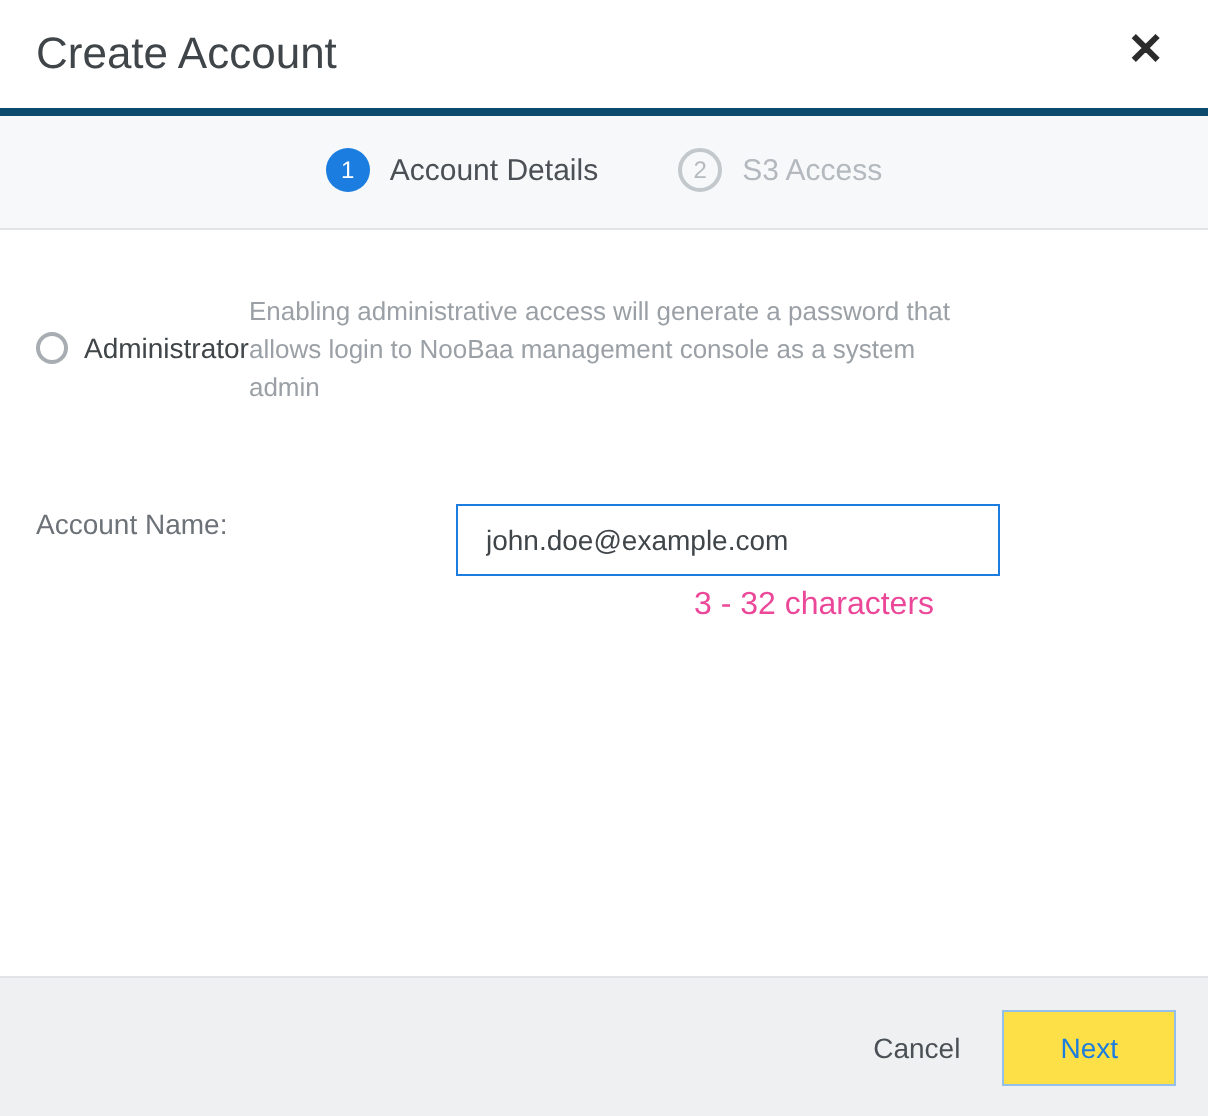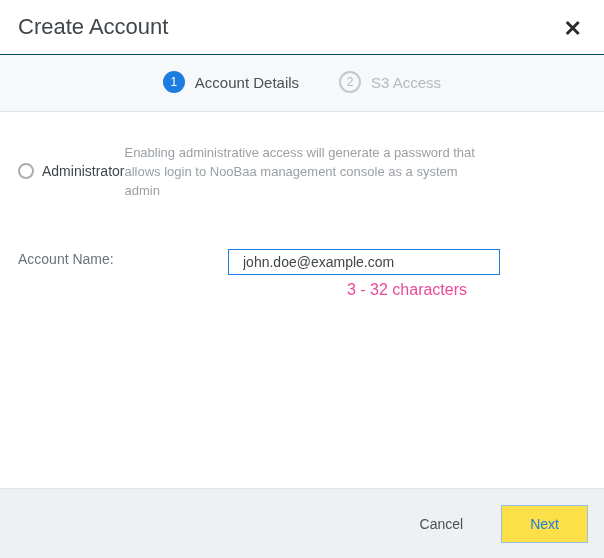--- a/index.html
+++ b/index.html
@@ -6,24 +6,24 @@
     body {
       font-family: -apple-system, BlinkMacSystemFont, "Segoe UI", Arial, sans-serif;
       background: #fff;
       width: 604px;
       height: 558px;
       overflow: hidden;
       color: #333;
     }
     .header {
       display: flex;
-      align-items: flex-end;
+      align-items: flex-start;
       justify-content: space-between;
       padding: 14px 18px 14px 18px;
-      border-bottom: 1px solid #0c4a6e;
+      border-bottom: 4px solid #0c4a6e;
     }
     .header h1 {
       font-size: 22px;
       font-weight: 400;
       color: #3f4549;
     }
     .close-btn {
       background: none;
       border: none;
       font-size: 22px;
@@ -133,21 +133,21 @@
     }
     .radio-desc {
       font-size: 13px;
       color: #9aa0a5;
       margin-top: 2px;
       line-height: 1.45;
       max-width: 360px;
     }
     .text-input {
       width: 272px;
-      height: 26px;
+      height: 36px;
       border: 1px solid #1c7de0;
       padding: 0 14px;
       font-size: 14px;
       color: #3f4549;
       outline: none;
     }
     .hint {
       font-size: 16px;
       color: #ec4899;
       margin-top: 6px;
@@ -157,21 +157,21 @@
       position: absolute;
       bottom: 0;
       left: 0;
       right: 0;
       height: 70px;
       background: #eef0f1;
       border-top: 1px solid #e1e4e6;
       display: flex;
       align-items: center;
       justify-content: flex-end;
-      gap: 26px;
+      gap: 9px;
       padding: 0 16px;
     }
     .btn-cancel {
       background: none;
       border: none;
       color: #4a5055;
       font-size: 14px;
       cursor: pointer;
       padding: 8px 12px;
     }

